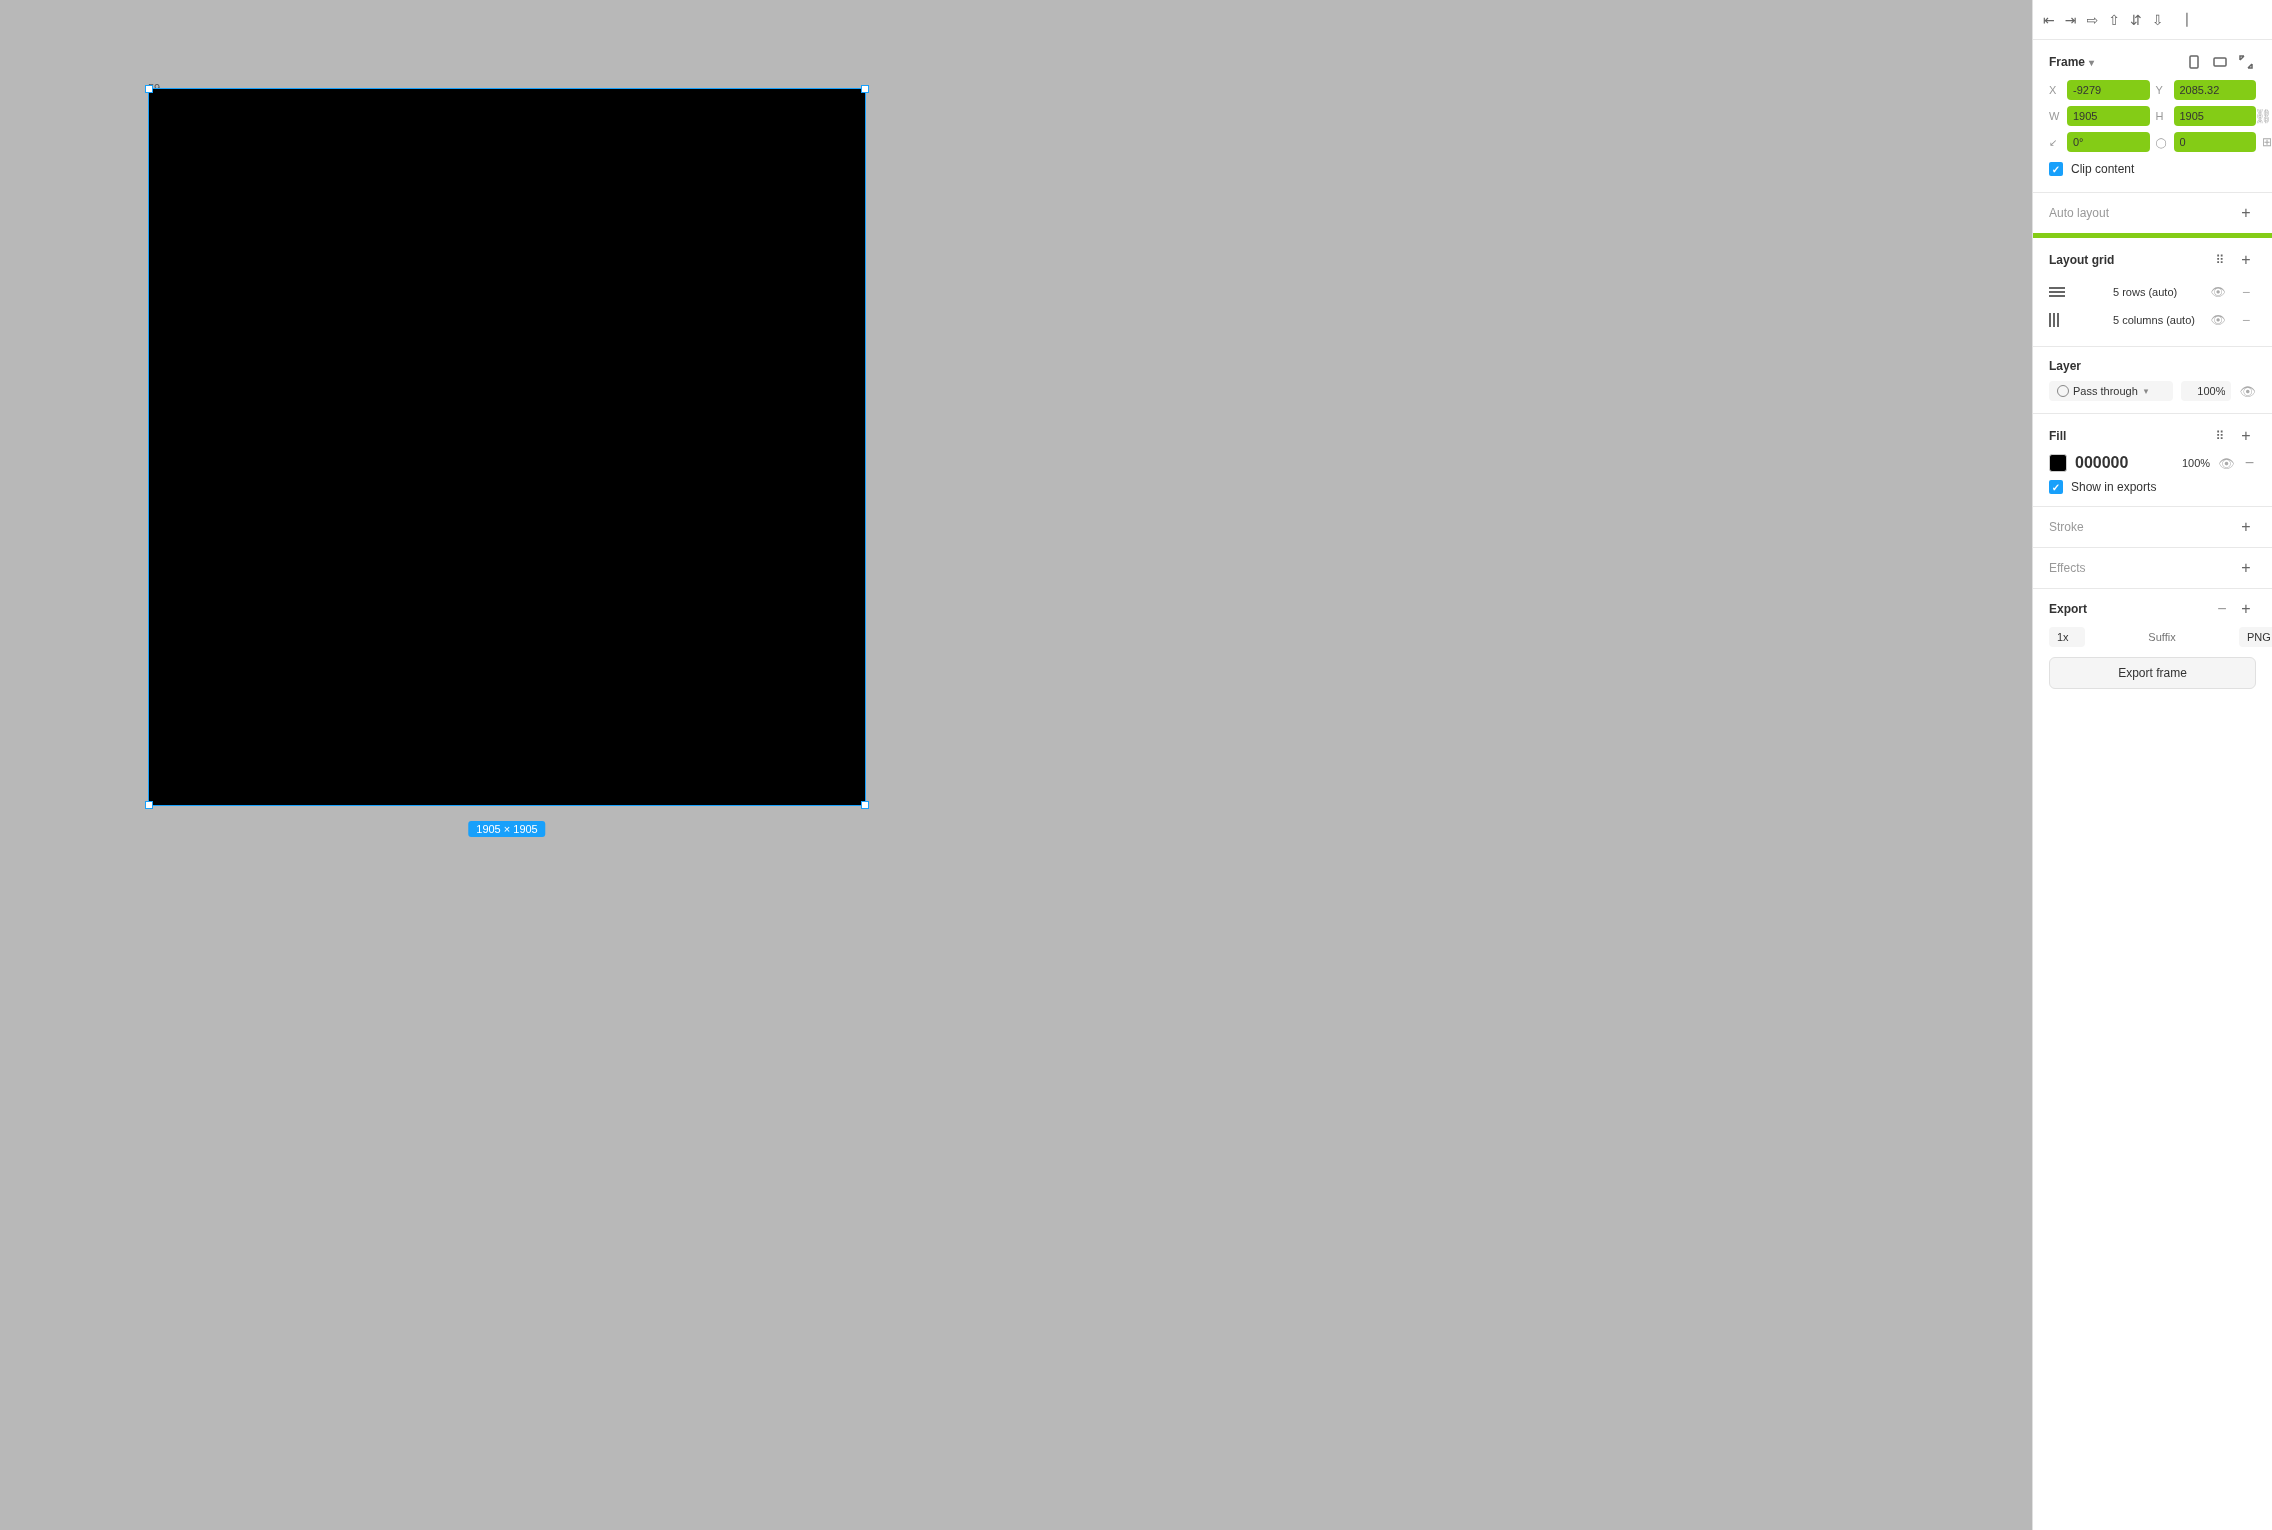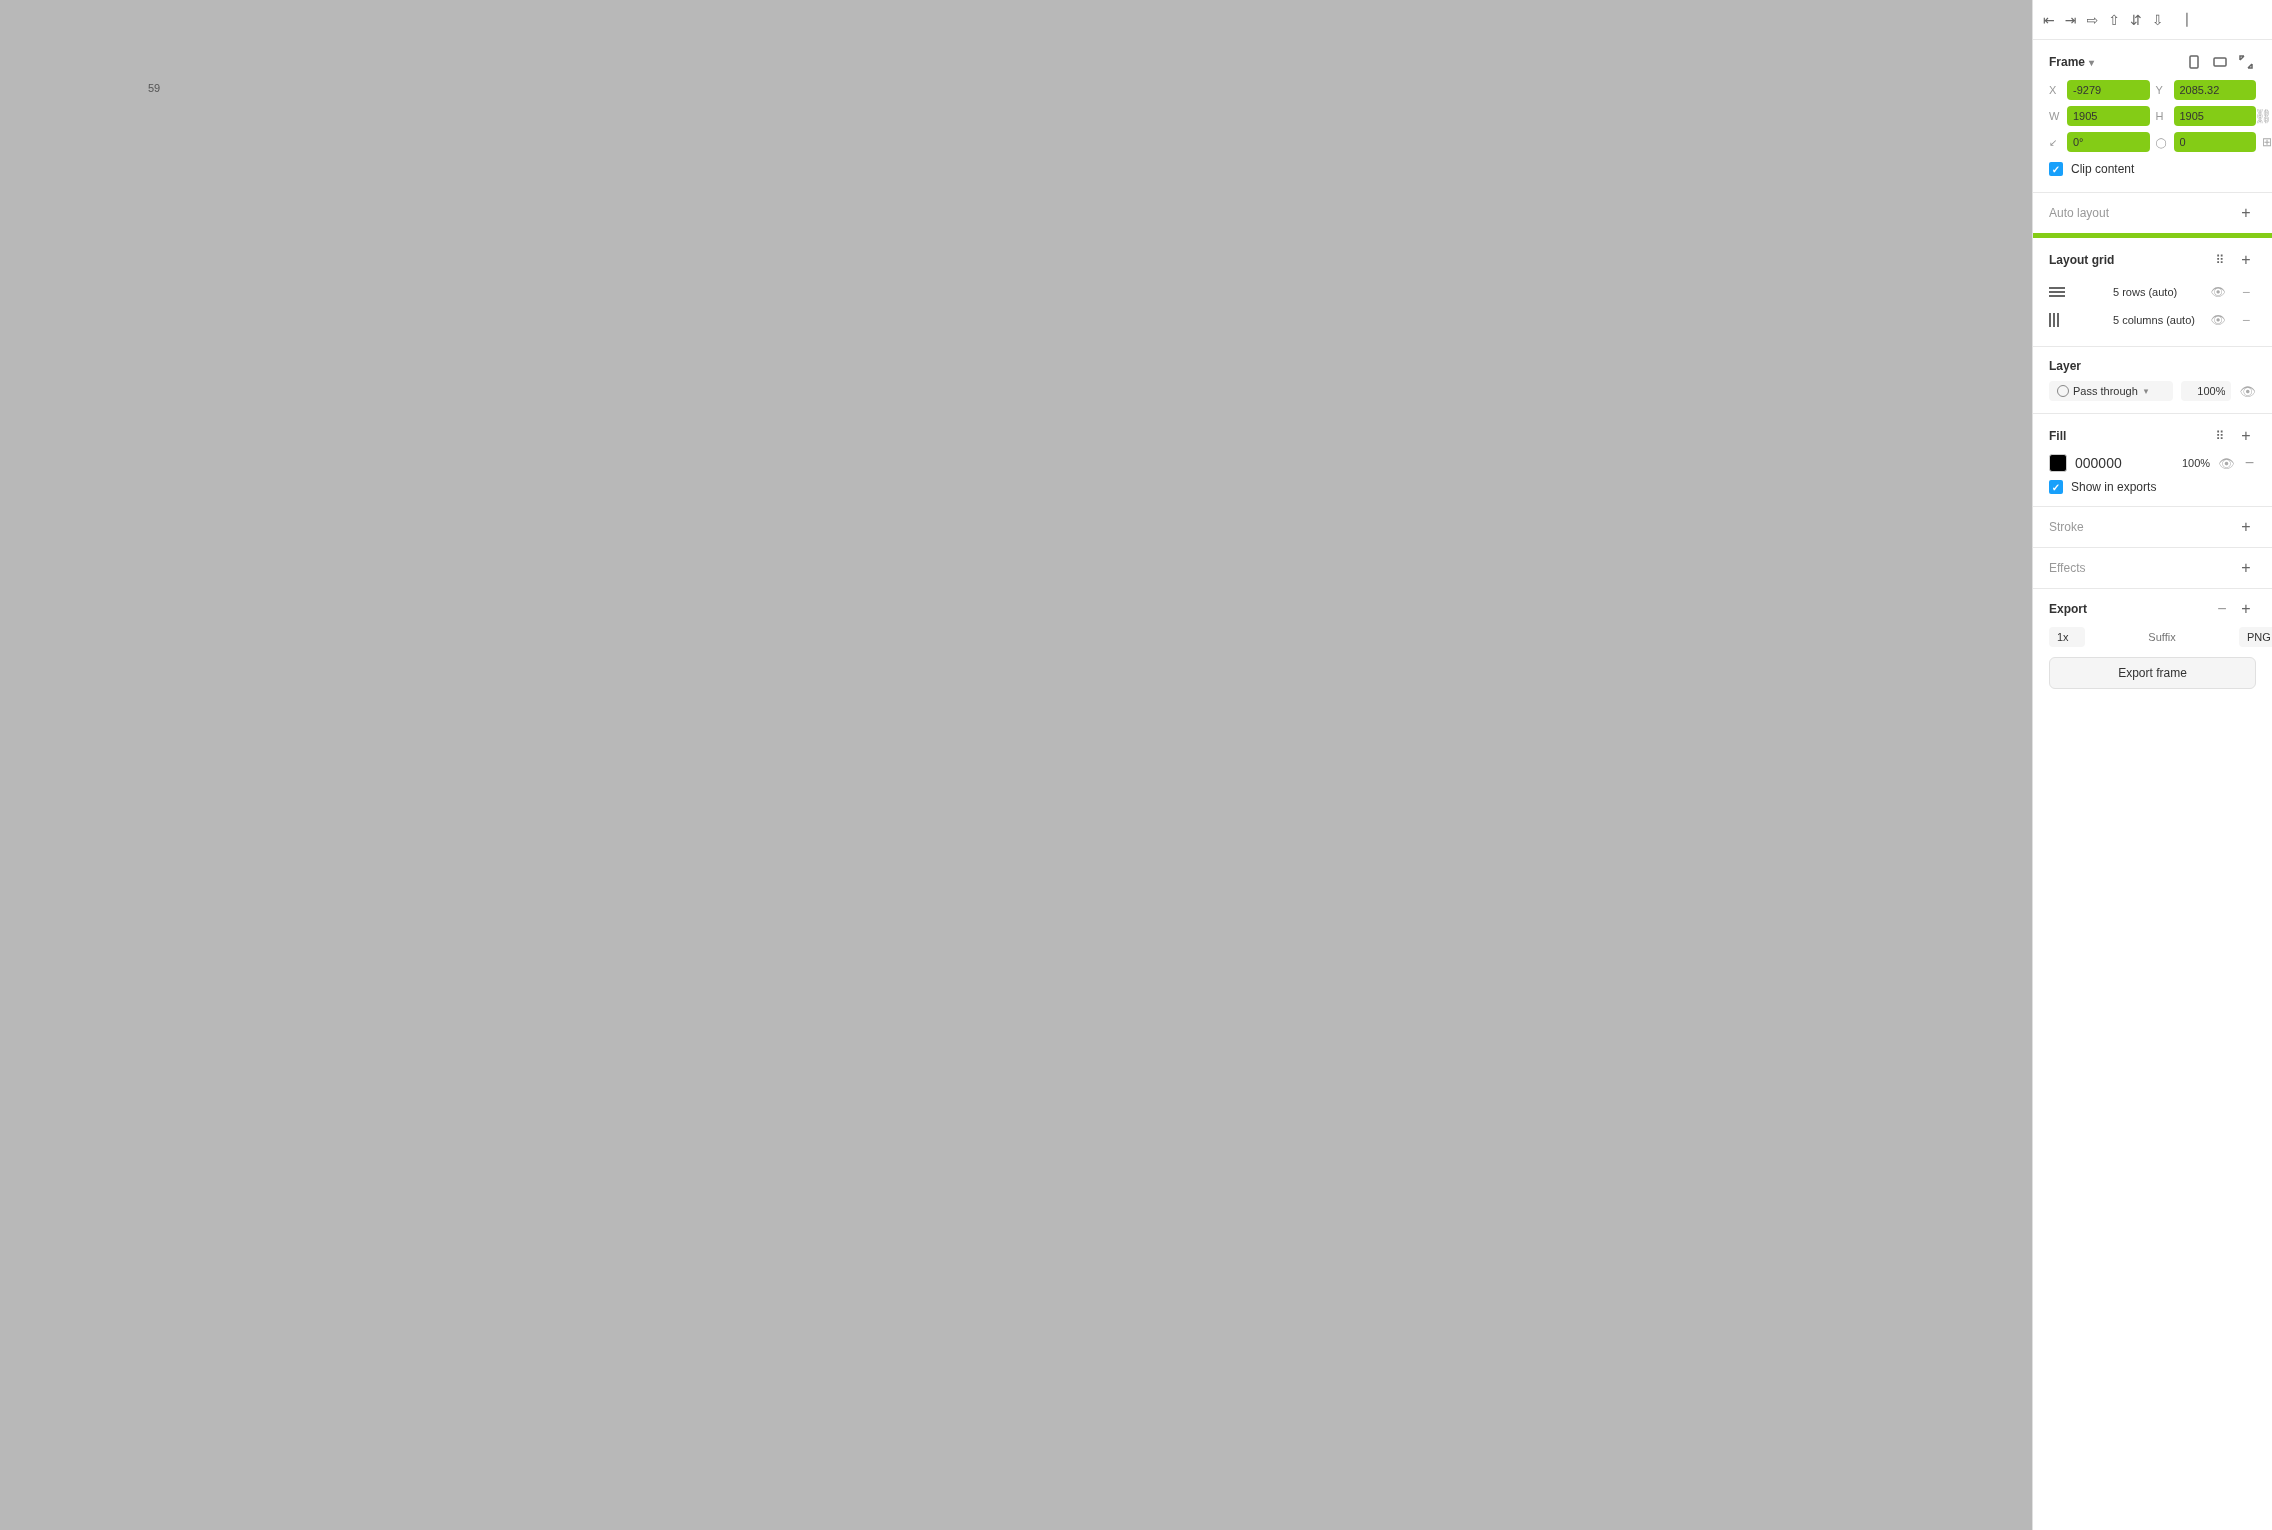--- a/index.html
+++ b/index.html
@@ -295,26 +295,27 @@
       width: 18px;
       height: 18px;
       background: #000;
       border-radius: 3px;
       border: 1px solid #ccc;
       cursor: pointer;
       flex-shrink: 0;
     }
 
     .hex-input {
-      font-size: 14px;
+      font-size: 16px;
       color: #333;
       background: none;
       border: none;
       flex: 1;
       cursor: pointer;
+      font-weight: bold;
     }
 
     .opacity-text {
       font-size: 11px;
       color: #333;
     }
 
     .minus-btn {
       color: #999;
       font-size: 16px;
@@ -440,20 +441,27 @@
       color: #333;
       flex: 1;
       padding-left: 40px;
     }
   </style>
 </head>
 <body>
 
 <div class="canvas-area">
   <div class="frame-label">59</div>
+  <div class="frame-box">
+    <div class="corner-handle tl"></div>
+    <div class="corner-handle tr"></div>
+    <div class="corner-handle bl"></div>
+    <div class="corner-handle br"></div>
+    <div class="size-badge">1905 × 1905</div>
+  </div>
 </div>
 
 <div class="right-panel">
 
   <div class="panel-toolbar">
     <span class="toolbar-icon">⇤</span>
     <span class="toolbar-icon">⇥</span>
     <span class="toolbar-icon">⇨</span>
     <span class="toolbar-icon">⇧</span>
     <span class="toolbar-icon">⇵</span>

